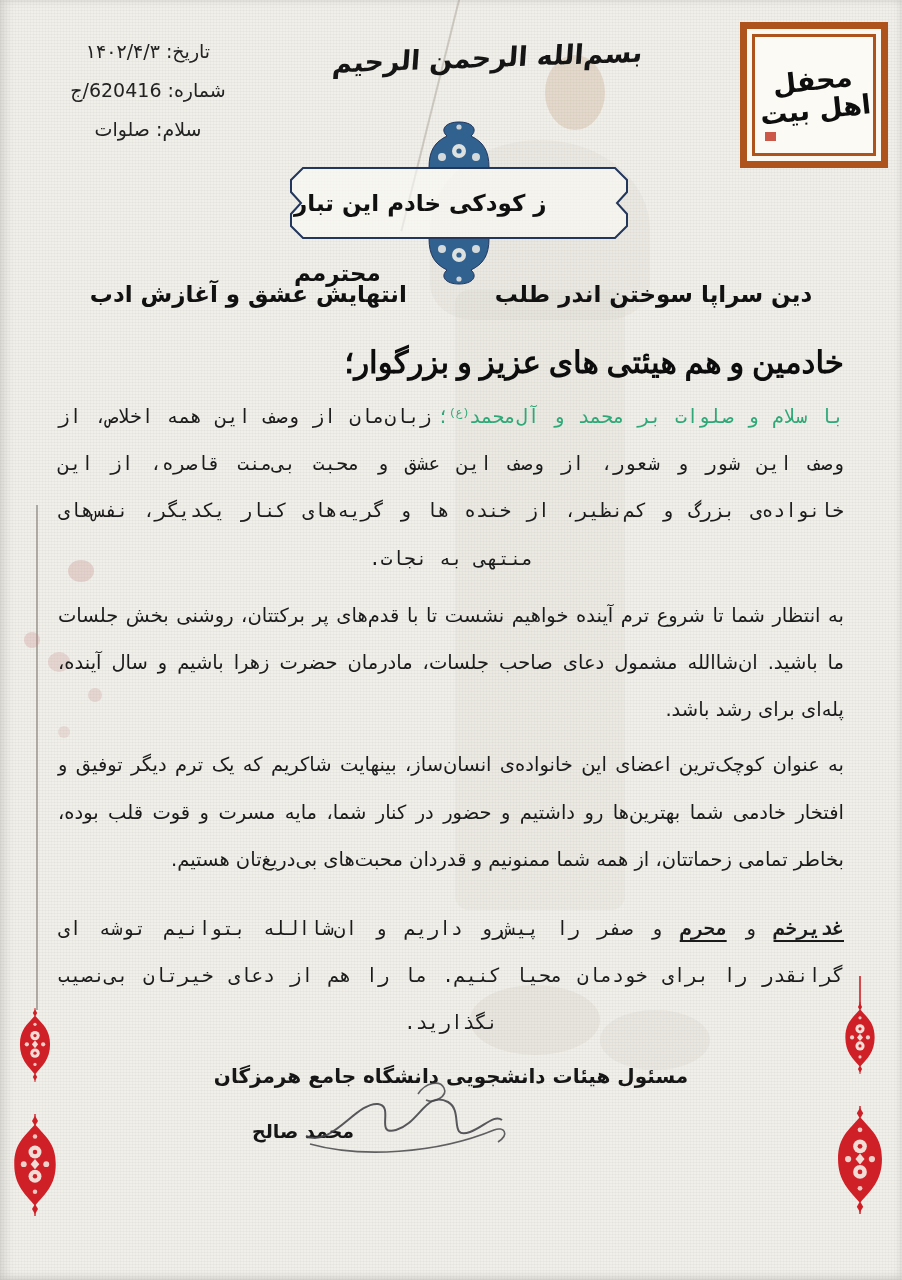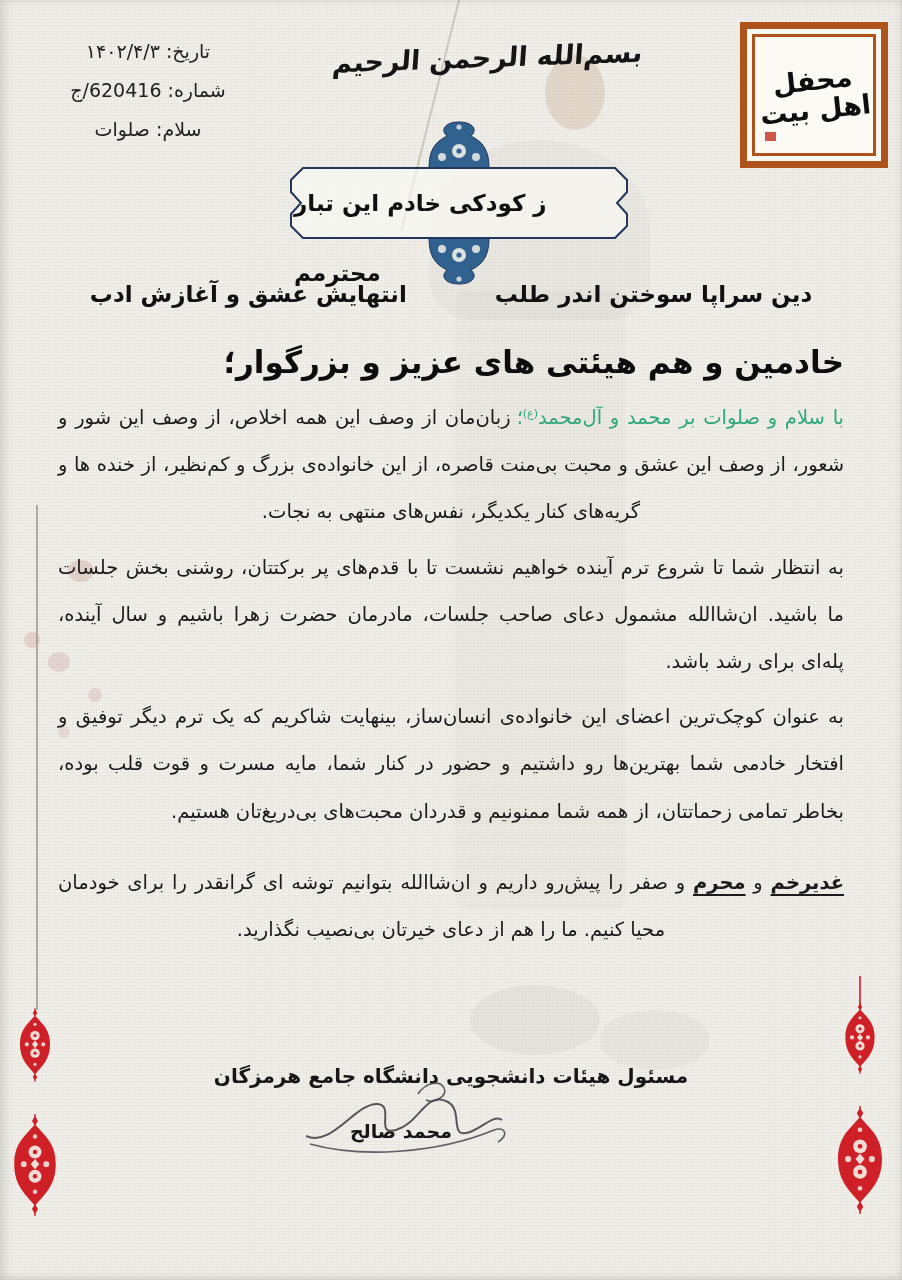--- a/index.html
+++ b/index.html
@@ -69,31 +69,31 @@
 
   
   .verse{
     position:absolute;z-index:2;top:281px;left:0;width:100%;
     display:flex;justify-content:center;gap:88px;
     font-size:23px;font-weight:bold;color:#111;
   }
 
   
   .content{position:absolute;z-index:2;top:344px;left:58px;right:58px;}
-  .salutation{font-size:31px;font-weight:bold;margin:0 0 14px;color:#0d0d0d;letter-spacing:-0.5px;}
+  .salutation{font-size:31px;font-weight:bold;margin:0 0 14px;color:#0d0d0d;letter-spacing:-0.5px;font-family:Liberation Serif, serif;}
   .content p{font-size:19.5px;line-height:2.42;margin:0 0 8px;text-align:justify;color:#1b1b1b;}
-  .content p.center-last{text-align-last:center;}
+  .content p.center-last{text-align-last:center;font-family:Liberation Mono, monospace;}
   .p4{margin-top:24px !important;}
   .greeting{color:#2fa878;margin-inline-end:6px;}
   .greeting sup{font-size:11px;}
   .kw{font-weight:bold;text-decoration:underline;text-decoration-thickness:1.5px;text-underline-offset:5px;margin-top:7px;}
 
   
   .sig-title{position:absolute;z-index:2;top:1064px;left:0;width:100%;text-align:center;font-size:20px;font-weight:bold;color:#161616;}
-  .sig-name{position:absolute;z-index:2;top:1120px;left:252px;width:200px;text-align:right;font-size:19px;font-weight:bold;color:#161616;}
+  .sig-name{position:absolute;z-index:2;top:1120px;left:252px;width:200px;text-align:left;font-size:19px;font-weight:bold;color:#161616;}
   .sig-scribble{position:absolute;z-index:3;top:1074px;left:298px;}
 
   
   .orn{position:absolute;z-index:1;}
   .orn-line{position:absolute;z-index:1;left:859px;top:976px;width:1.5px;height:32px;background:#cf2027;opacity:.8;}
 </style>
 </head>
 <body>
 
 <div class="page">

